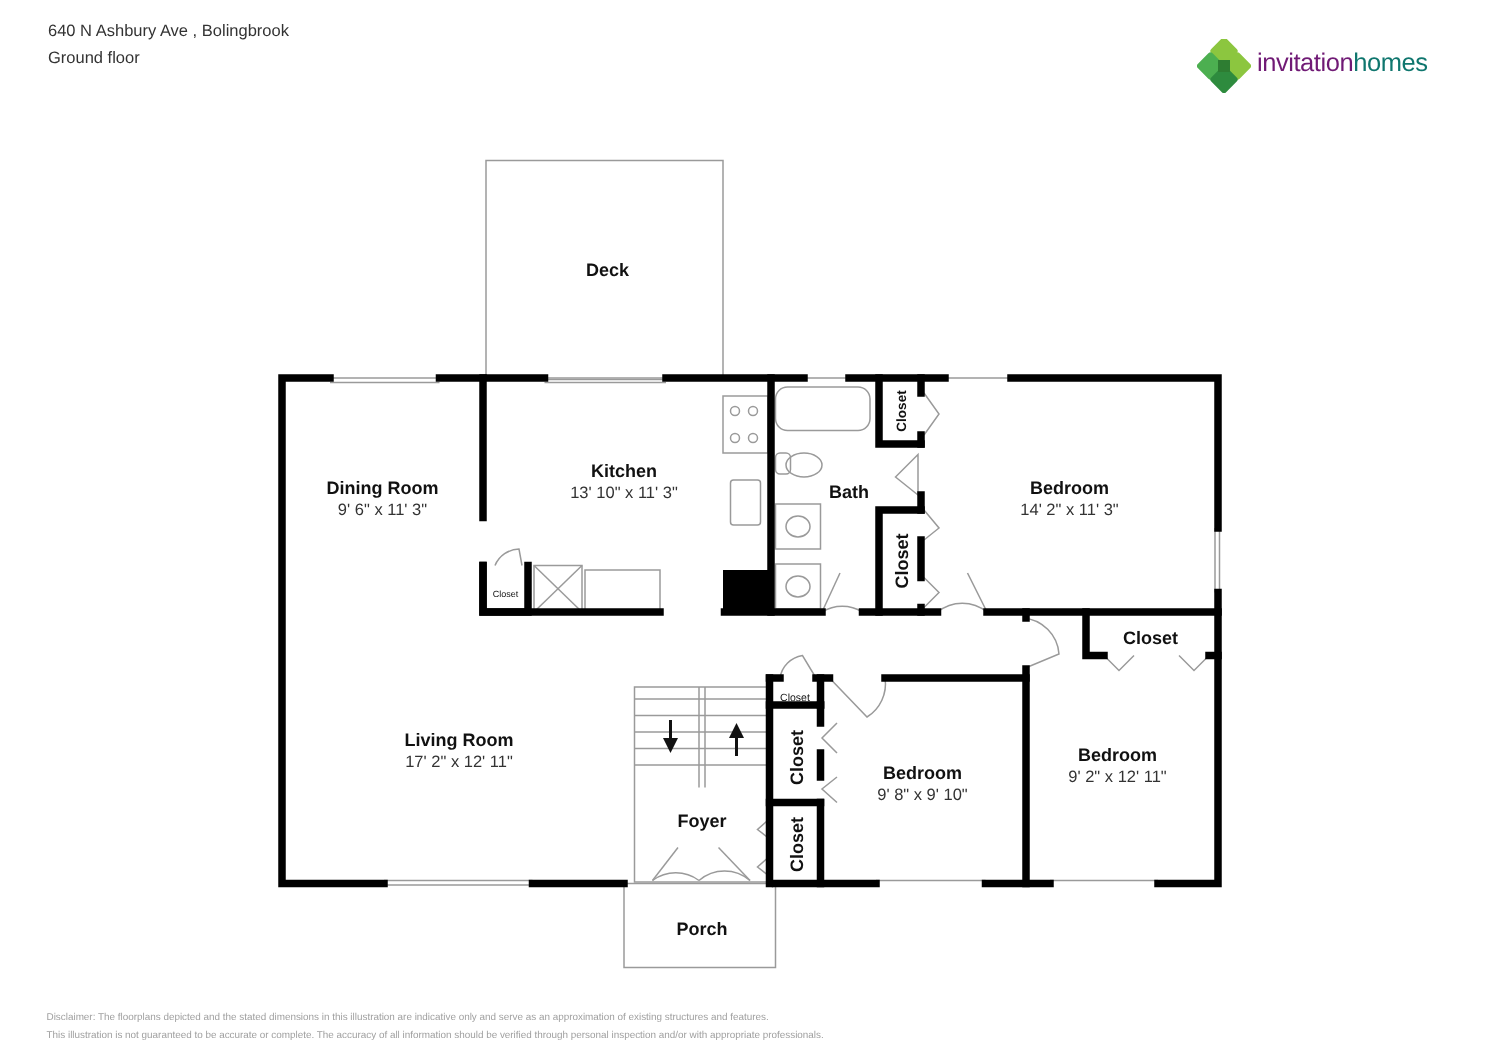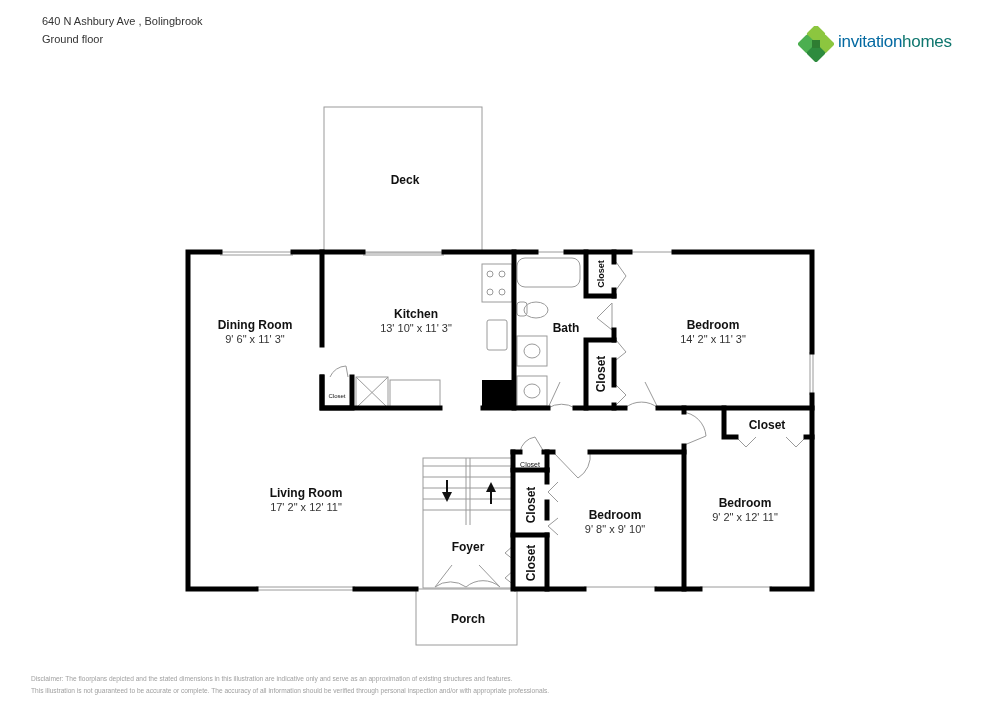--- a/index.html
+++ b/index.html
@@ -1,22 +1,22 @@
 <!DOCTYPE html>
 <html><head>
 <meta charset="utf-8">
 <style>
   html, body { margin:0; padding:0; background:#ffffff; }
   body { width:1000px; height:707px; position:relative; overflow:hidden; font-family:"Liberation Sans", sans-serif; }
-  .hdr { position:absolute; left:12px; font-size:11px; color:#333;padding-left:30px; }
+  .hdr { position:absolute; left:2px; font-size:11px; color:#333;padding-left:30px; }
   #addr { top:15px; }
   #floor { top:33px; }
   #logo { position:absolute; left:798px; top:26px; width:200px; height:36px; }
   #logo-text { position:absolute; left:40px; top:6px; font-size:17px; letter-spacing:-0.3px; }
-  #logo-text .a { color:#0369a1; }
+  #logo-text .a { color:#701a75; }
   #logo-text .b { color:#0f766e; }
   #plan { position:absolute; left:0; top:0; }
   .disc { position:absolute; left:31px; font-size:6.6px; color:#a0a0a0; }
   #d1 { top:675px; }
   #d2 { top:687px; }
   .lbl { font-family:"Liberation Sans", sans-serif; fill:#111; }
   .room { font-size:12px; font-weight:bold; }
   .dim { font-size:11px; fill:#333; }
 </style>
 </head>

